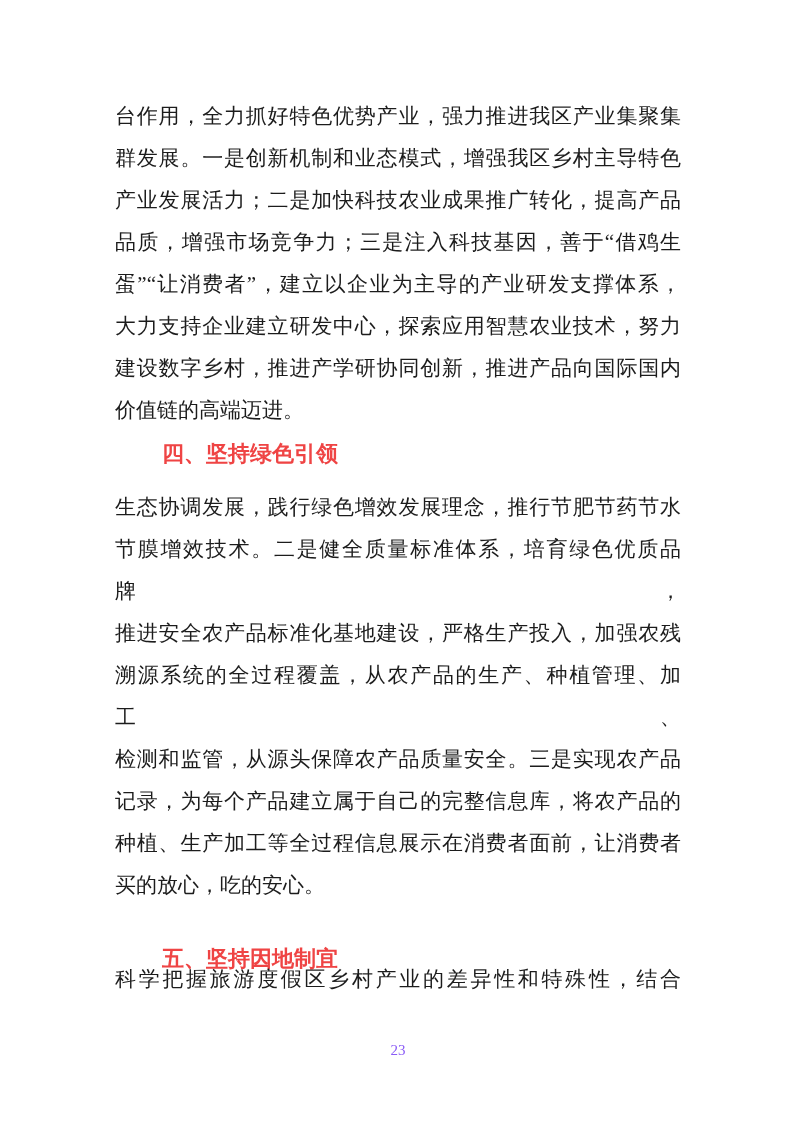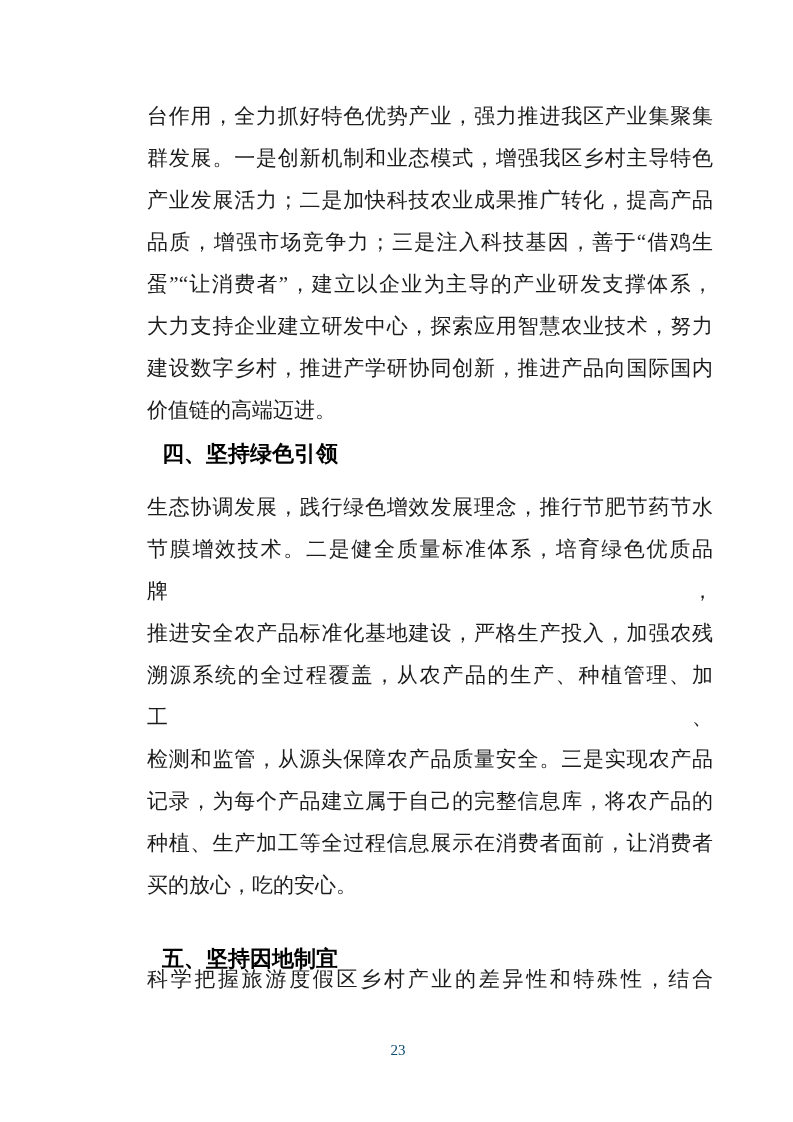--- a/index.html
+++ b/index.html
@@ -17,21 +17,20 @@
     color: #1c1c1c;
   }
   .col {
     position: absolute;
     left: 115px;
     width: 566px;
   }
   .para {
     font-size: 21px;
     line-height: 42px;
-    margin-left: 32px;
   }
   .jline {
     text-align: justify;
     text-align-last: justify;
     white-space: nowrap_disabled; 
   }
   .jline.end {
     text-align: left;
     text-align-last: left;
   }
@@ -41,36 +40,36 @@
   .heading {
     position: absolute;
     left: 115px;
     width: 566px;
     box-sizing: border-box;
     padding-left: 47px;
     margin: 0;
     font-size: 22px;
     line-height: 42px;
     font-weight: 700;
-    color: #000000;
+    color: #ef4444;
   }
   #para1 { top: 95px; }
   #heading1 { top: 433px; }
   #para2 { top: 486px; }
   #heading2 { top: 938px; }
   #para3 { top: 958px; }
   #pageno {
     position: absolute;
     left: 115px;
     width: 566px;
     top: 1041px;
     text-align: center;
     font-size: 15px;
     line-height: 18px;
-    color: #0c4a6e;
+    color: #8b5cf6;
   }
 </style>
 </head>
 <body>
 
 <div class="page">
 
   <div class="col para" id="para1">
     <div class="jline">台作用，全力抓好特色优势产业，强力推进我区产业集聚集</div>
     <div class="jline">群发展。一是创新机制和业态模式，增强我区乡村主导特色</div>

